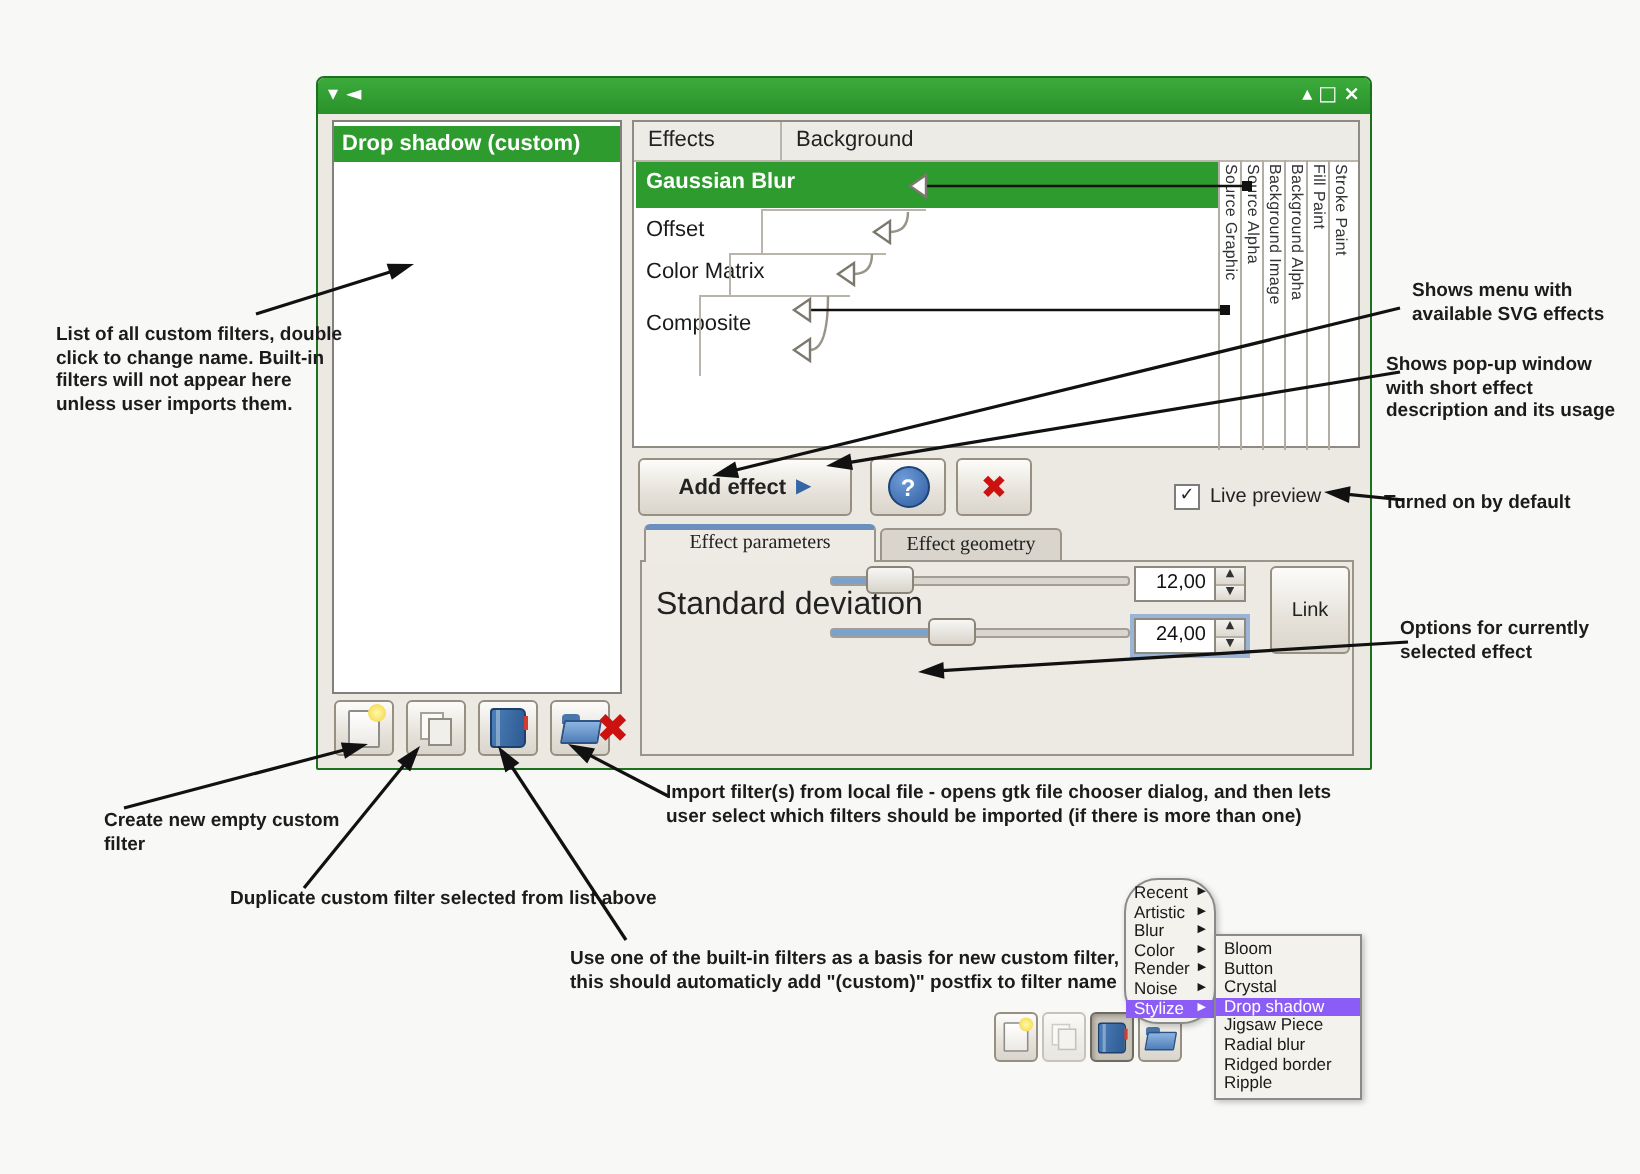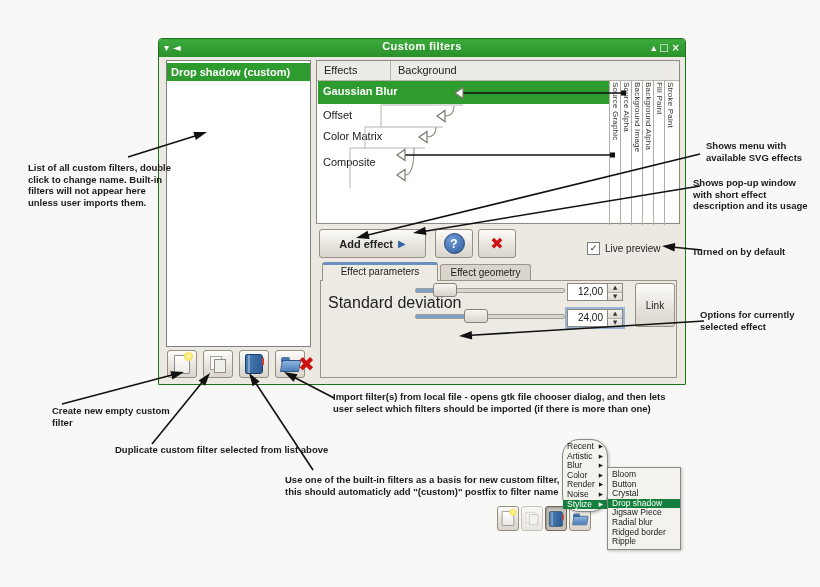--- a/index.html
+++ b/index.html
@@ -56,21 +56,21 @@
 
   
   .checkbox{width:11px;height:11px;background:#fff;border:1px solid #7c7c7c;
             display:flex;align-items:center;justify-content:center;
             font-size:9px;color:#222;font-family:"DejaVu Sans",sans-serif;line-height:9px;}
   .cb-label{font-size:10px;color:#222;margin-left:5px;}
 
   
   .tab{position:absolute;font-size:10px;color:#222;text-align:center;
        border:1px solid #9a948a;border-bottom:none;border-radius:3px 3px 0 0;
-       box-sizing:border-box;cursor:pointer;}
+       box-sizing:border-box;cursor:pointer;font-family:Liberation Serif, serif;}
   .tab.active{background:#eeebe4;border-top:3px solid #6d8fbe;line-height:14px;z-index:3;}
   .tab.inactive{background:#d9d5cc;line-height:15px;z-index:1;}
   #notebook{position:absolute;left:161px;top:241px;width:357px;height:98px;
             background:#eceae3;border:1px solid #9a948a;box-sizing:border-box;z-index:2;}
   .param-label{position:absolute;font-size:16px;color:#222;}
   .track{position:absolute;height:5px;background:#dad6cf;border:1px solid #a39e94;
          border-radius:2px;box-sizing:border-box;}
   .track .fill{position:absolute;left:0;top:0;height:100%;background:#7ba1cc;}
   .handle{position:absolute;width:24px;height:14px;border:1px solid #8a8478;border-radius:3px;
           background:linear-gradient(#f7f6f3,#d8d4cb);box-sizing:border-box;cursor:grab;}
@@ -107,36 +107,35 @@
 
   
   .note{position:absolute;font-size:9.5px;font-weight:bold;color:#1b1b1b;line-height:11.5px;}
 
   
   .menu{position:absolute;background:#f4f2ed;border:1px solid #8a8a8a;
         box-shadow:1px 1px 3px rgba(0,0,0,.25);padding:2px 0;z-index:15;}
   .menu-item{height:9.6px;line-height:9.6px;font-size:8.5px;color:#1a1a1a;
              padding:0 4px;display:flex;justify-content:space-between;align-items:center;cursor:pointer;}
   .menu-item .arr{font-family:"DejaVu Sans",sans-serif;font-size:5.5px;margin-left:4px;}
-  .menu-item.hl{background:#15803d;color:#fff;}
+  .menu-item.hl{background:#8b5cf6;color:#fff;}
 
   #arrow-overlay{position:absolute;left:0;top:0;z-index:30;pointer-events:none;}
   svg{display:block;}
 </style>
 </head>
 <body>
 
 <div id="dialog">
 
   <div id="titlebar">
     <span class="tb-left">
       <span class="tb-ico">▾</span>
       <span class="tb-ico">◄</span>
     </span>
-    <span class="tb-title">Custom filters</span>
     <span class="tb-right">
       <span class="tb-ico">▴</span>
       <span class="tb-ico">□</span>
       <span class="tb-ico">×</span>
     </span>
   </div>
 
   <div id="filter-list">
     <div class="list-sel">Drop shadow (custom)</div>
   </div>

